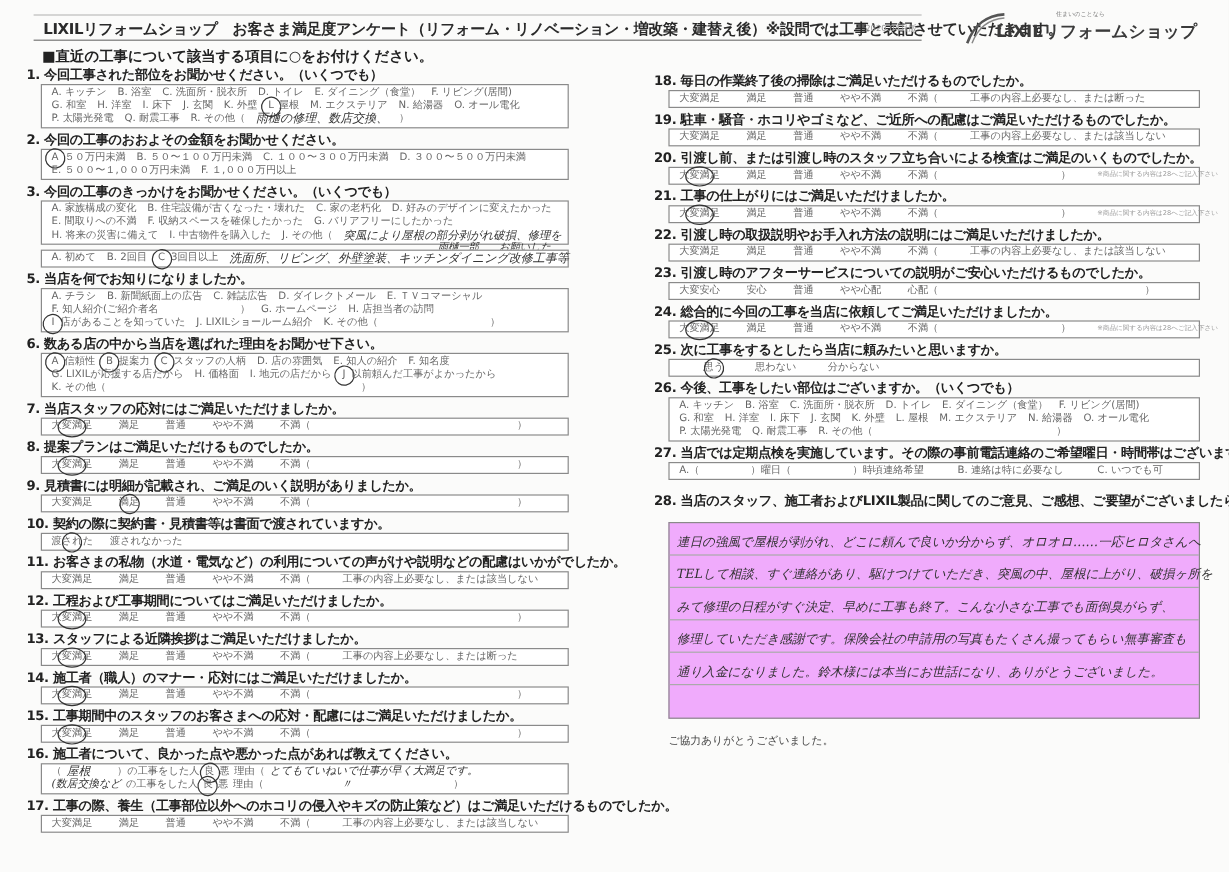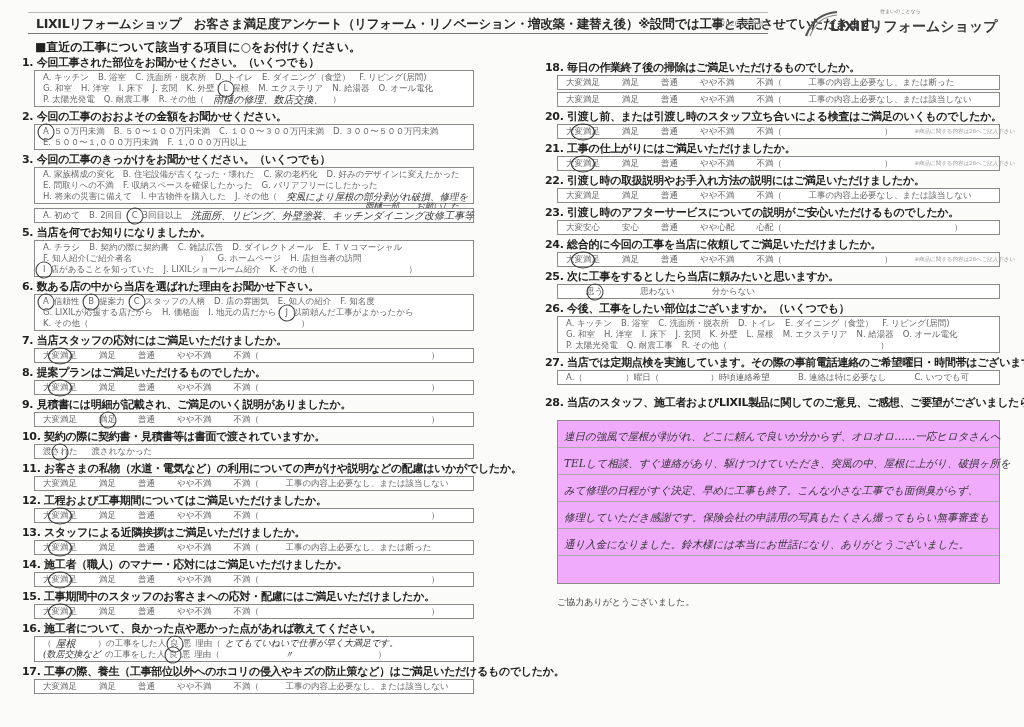--- a/index.html
+++ b/index.html
@@ -145,21 +145,21 @@
           <span class="hand" style="font-size:10px;">洗面所、リビング、外壁塗装、キッチンダイニング改修工事等</span>
         </div>
       </div>
     </div>
 
     <div class="q">
       <div class="q-title">5. 当店を何でお知りになりましたか。</div>
       <div class="box">
         <div class="row">
           <span class="opt">A. チラシ</span>
-          <span class="opt">B. 契約の際に契約書</span>
+          <span class="opt">B. 新聞紙面上の広告</span>
           <span class="opt">C. 雑誌広告</span>
           <span class="opt">D. ダイレクトメール</span>
           <span class="opt">E. ＴＶコマーシャル</span>
         </div>
         <div class="row">
           <span class="opt">F. 知人紹介(ご紹介者名　　　　　　　　）</span>
           <span class="opt">G. ホームページ</span>
           <span class="opt">H. 店担当者の訪問</span>
         </div>
         <div class="row">
@@ -379,20 +379,21 @@
           <span class="opt">満足</span>
           <span class="opt">普通</span>
           <span class="opt">やや不満</span>
           <span class="opt" style="width:30px;">不満（</span>
           <span class="opt">工事の内容上必要なし、または断った</span>
         </div>
       </div>
     </div>
 
     <div class="q">
+      <div class="q-title">19. 駐車・騒音・ホコリやゴミなど、ご近所への配慮はご満足いただけるものでしたか。</div>
       <div class="box">
         <div class="scale">
           <span class="opt">大変満足</span>
           <span class="opt">満足</span>
           <span class="opt">普通</span>
           <span class="opt">やや不満</span>
           <span class="opt" style="width:30px;">不満（</span>
           <span class="opt">工事の内容上必要なし、または該当しない</span>
         </div>
       </div>
@@ -467,21 +468,21 @@
           <span class="opt">不満（</span>
           <span class="opt" style="margin-left:80px;">）</span>
           <span class="note-small">※商品に関する内容は28へご記入下さい</span>
         </div>
       </div>
     </div>
 
     <div class="q">
       <div class="q-title">25. 次に工事をするとしたら当店に頼みたいと思いますか。</div>
       <div class="box">
-        <div class="scale" style="gap:37px;padding-left:20px;">
+        <div class="scale" style="gap:26px;padding-left:20px;">
           <span class="opt circled">思う</span>
           <span class="opt">思わない</span>
           <span class="opt">分からない</span>
         </div>
       </div>
     </div>
 
     <div class="q">
       <div class="q-title">26. 今後、工事をしたい部位はございますか。（いくつでも）</div>
       <div class="box">

